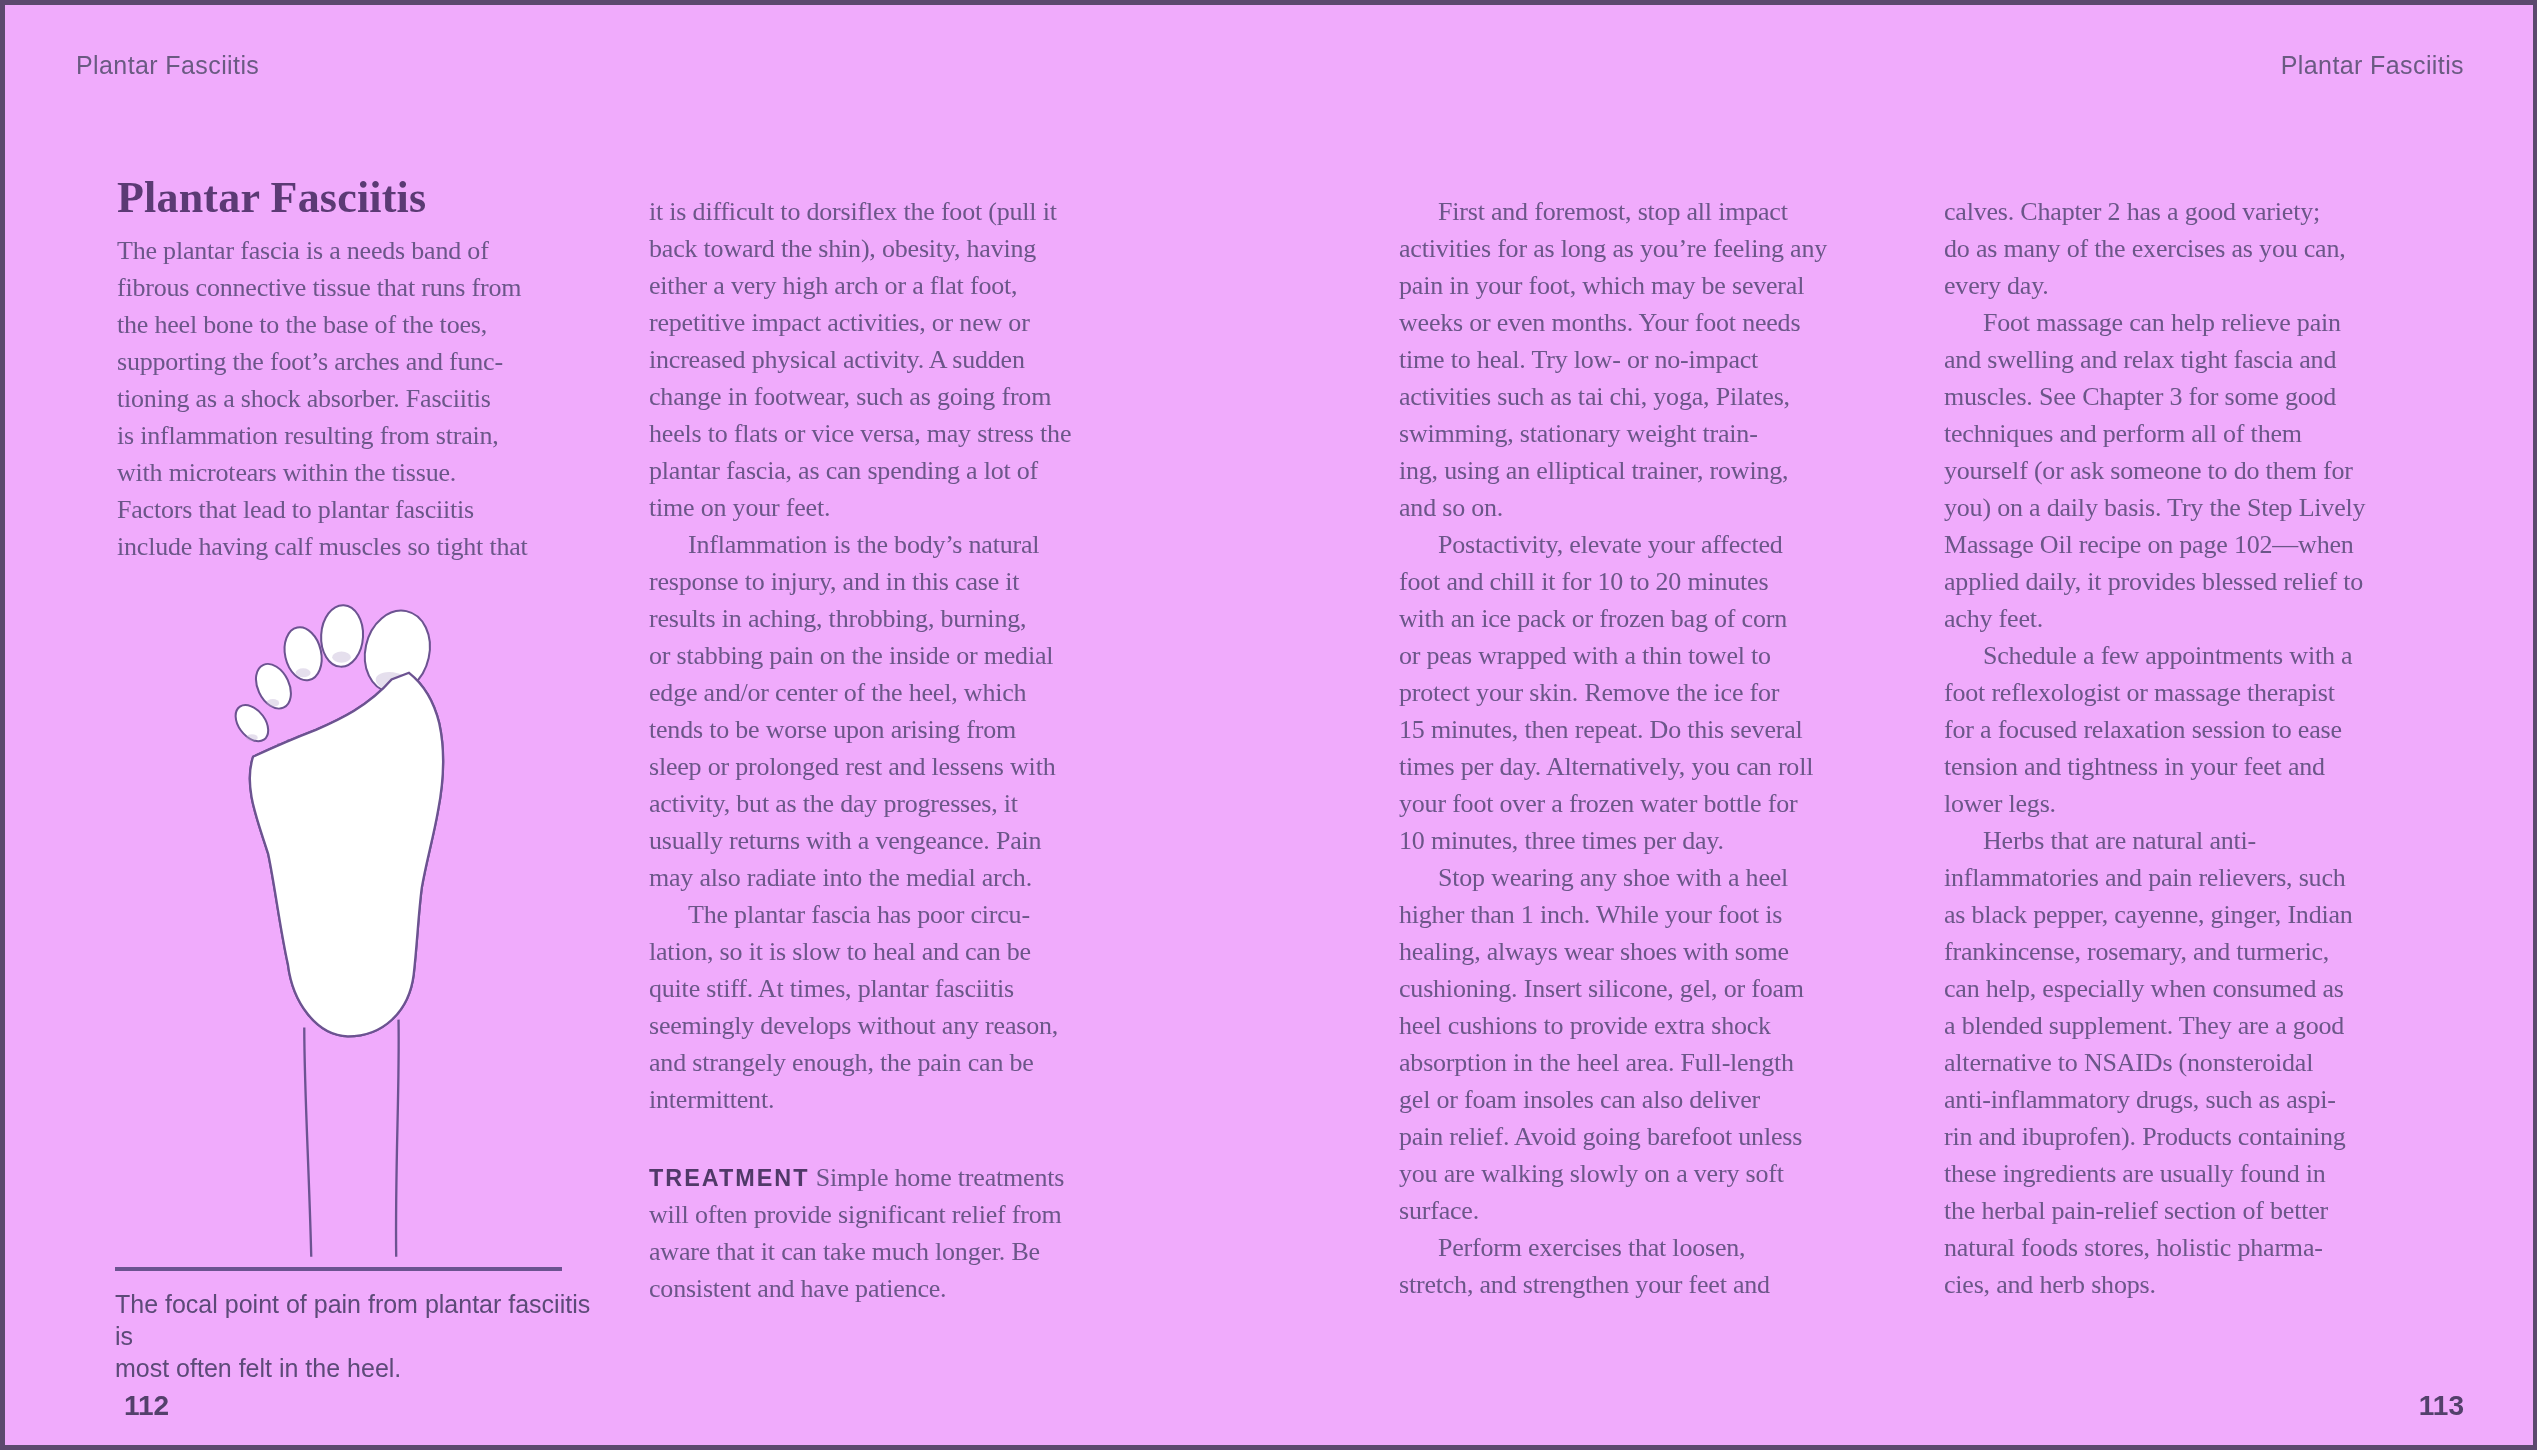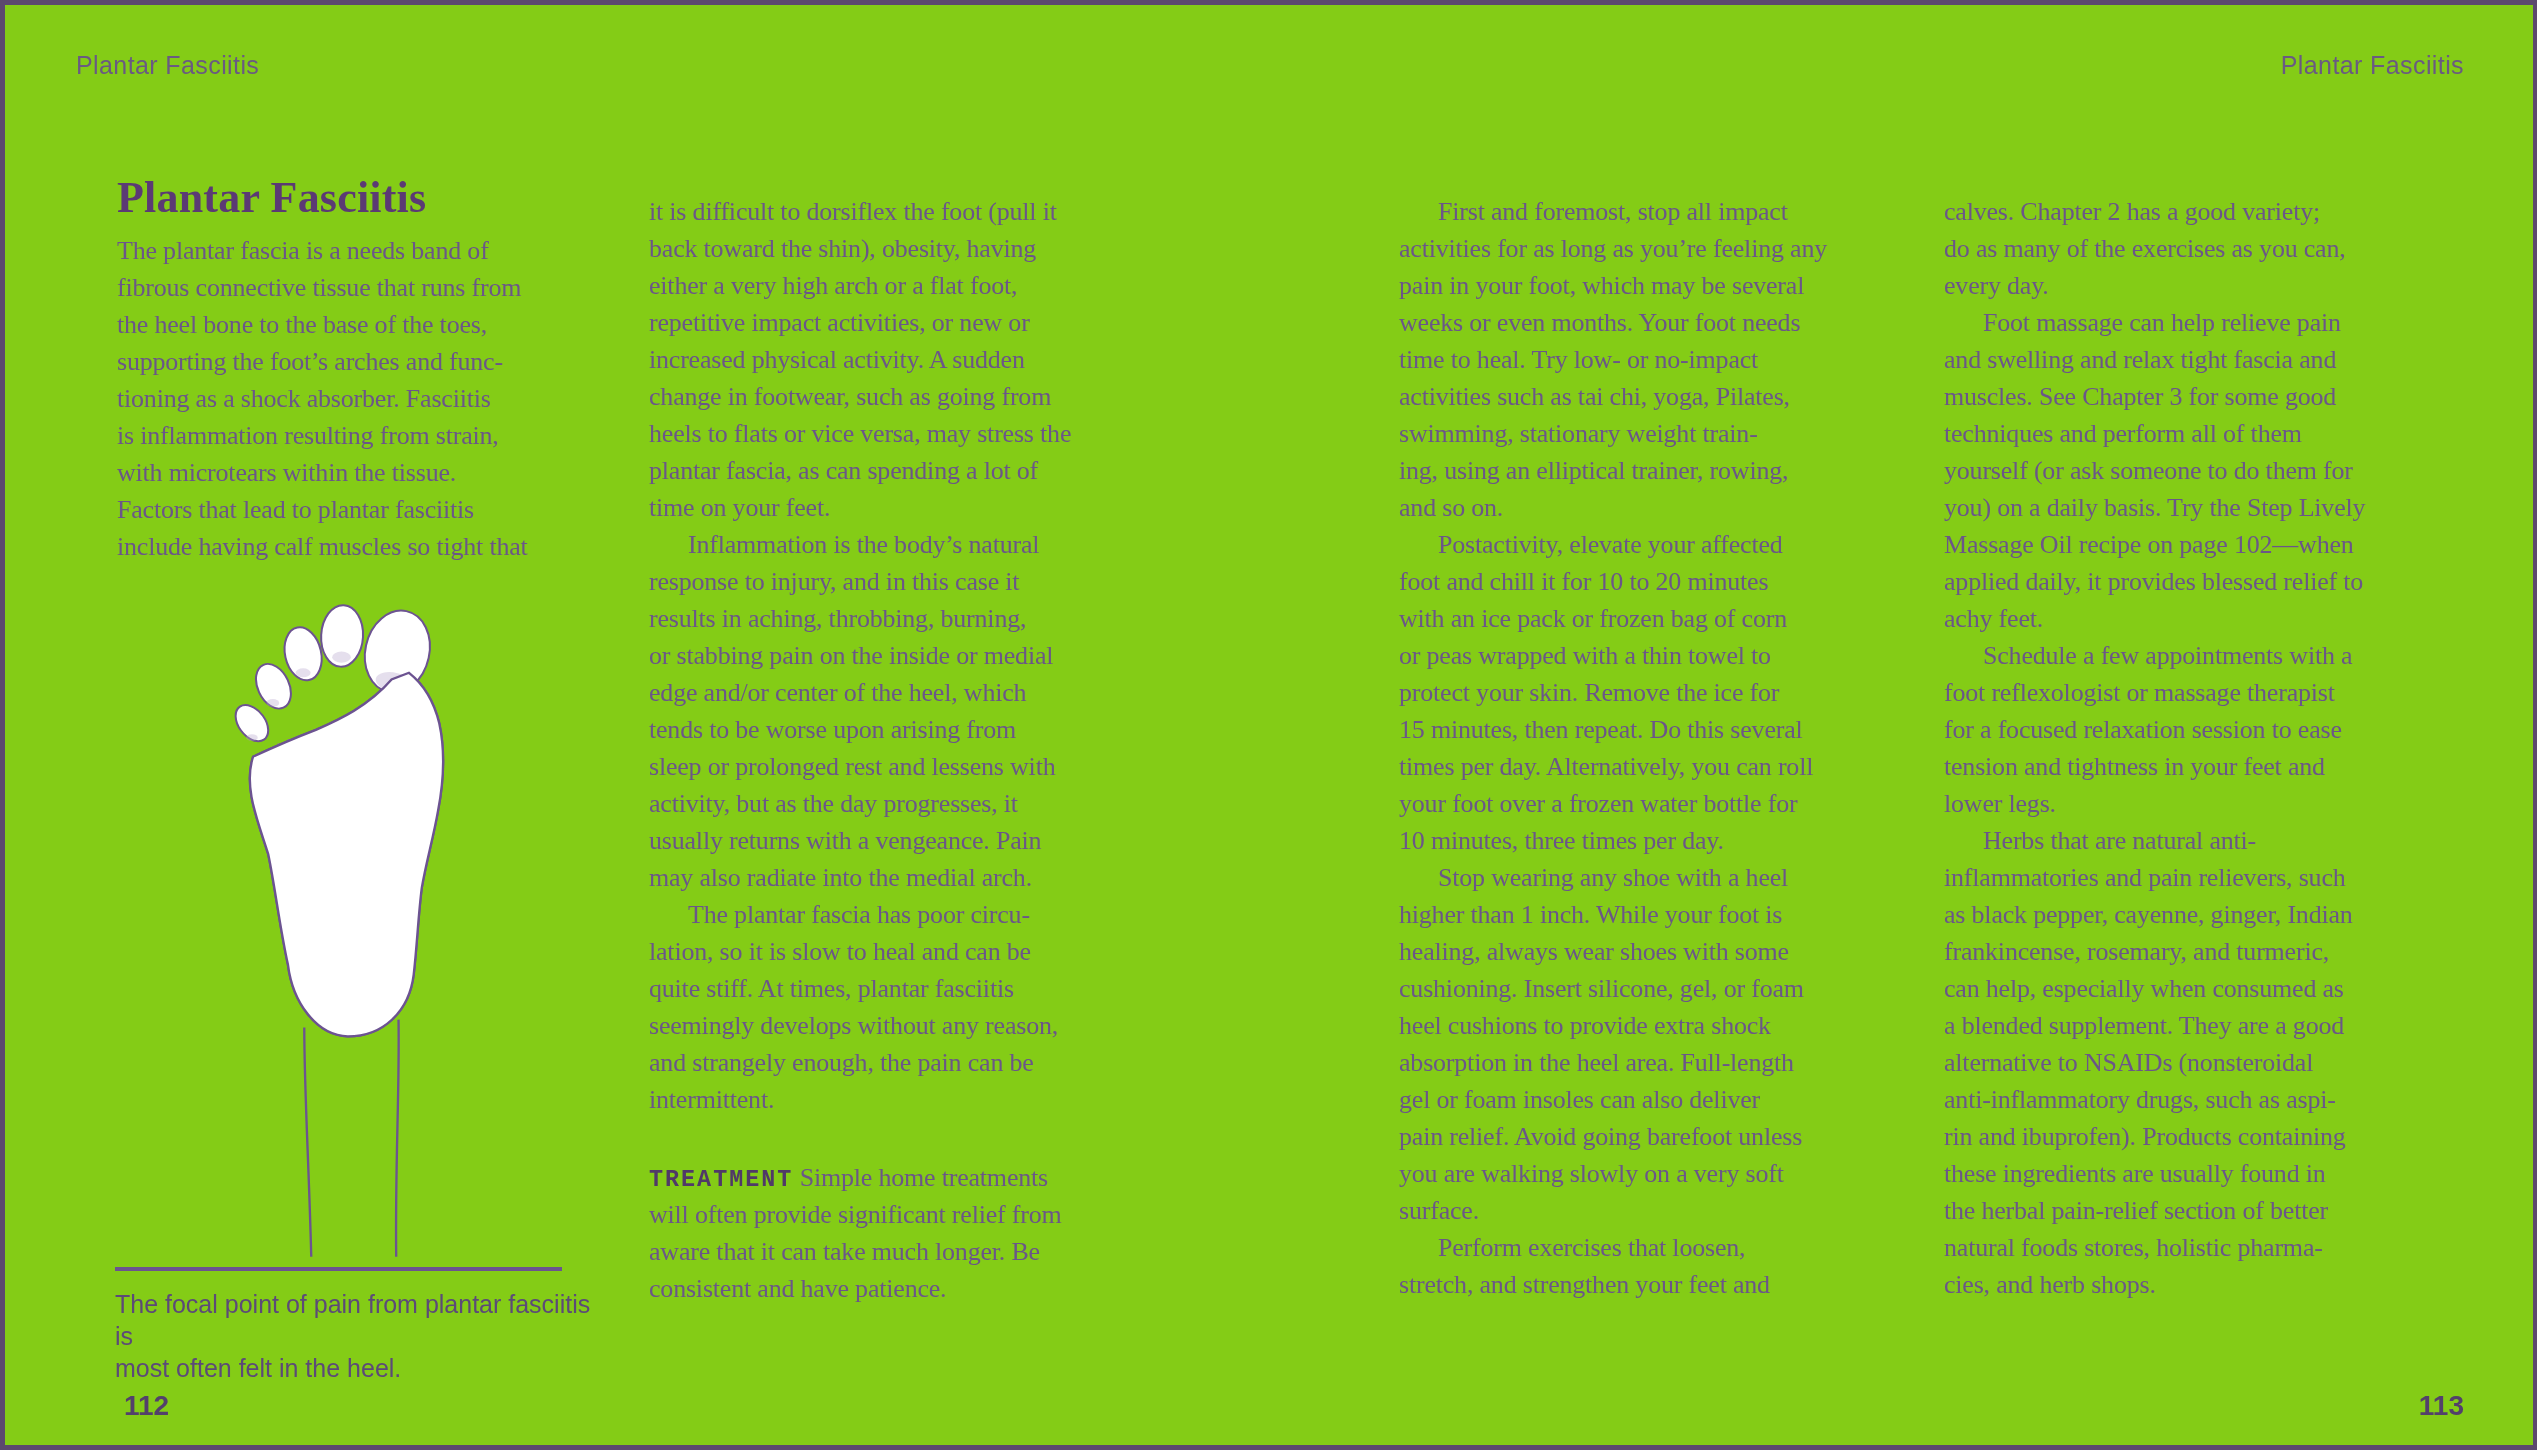--- a/index.html
+++ b/index.html
@@ -1,17 +1,17 @@
 <!DOCTYPE html>
 <html><head>
 <meta charset="utf-8">
 <style>
   html,body{margin:0;padding:0;background:#ffffff;}
   .spread{
-    position:relative;width:2538px;height:1450px;background:#84cc16;
+    position:relative;width:2538px;height:1450px;background:#f0abfc;
     font-family:"Liberation Serif",serif;overflow:hidden;
   }
   .frame{position:absolute;inset:0;border:5.9px solid #5c496e;pointer-events:none;}
   .running-head{
     position:absolute;top:51px;font-family:"Liberation Sans",sans-serif;
     font-size:25px;color:#6a5a82;letter-spacing:0.4px;
   }
   .rh-left{left:76px;}
   .rh-right{right:74px;text-align:right;}
   .title{
@@ -24,21 +24,21 @@
     font-size:26px;line-height:37px;letter-spacing:-0.2px;color:#6b5689;
   }
   .col1{left:117px;top:232px;}
   .col2{left:649px;}
   .col3{left:1399px;}
   .col4{left:1944px;}
   .col .line{white-space:pre;height:37px;}
   .col .line.first{padding-left:39px;}
   .block.gap{margin-top:41px;}
   .treatment-label{
-    font-family:Liberation Mono, monospace;font-weight:bold;font-size:23.4px;
+    font-family:Liberation Sans, sans-serif;font-weight:bold;font-size:23.4px;
     letter-spacing:2px;color:#503968;
   }
   .figure-rule{position:absolute;left:115px;top:1267px;width:447px;height:3.9px;background:#6b5390;}
   .caption{
     position:absolute;left:115px;top:1288px;width:488px;
     font-family:"Liberation Sans",sans-serif;font-size:25px;line-height:32px;color:#5c4a78;
   }
   .page-num{
     position:absolute;top:1390px;font-family:"Liberation Sans",sans-serif;
     font-weight:bold;font-size:28px;color:#53406b;margin-left:48px;

